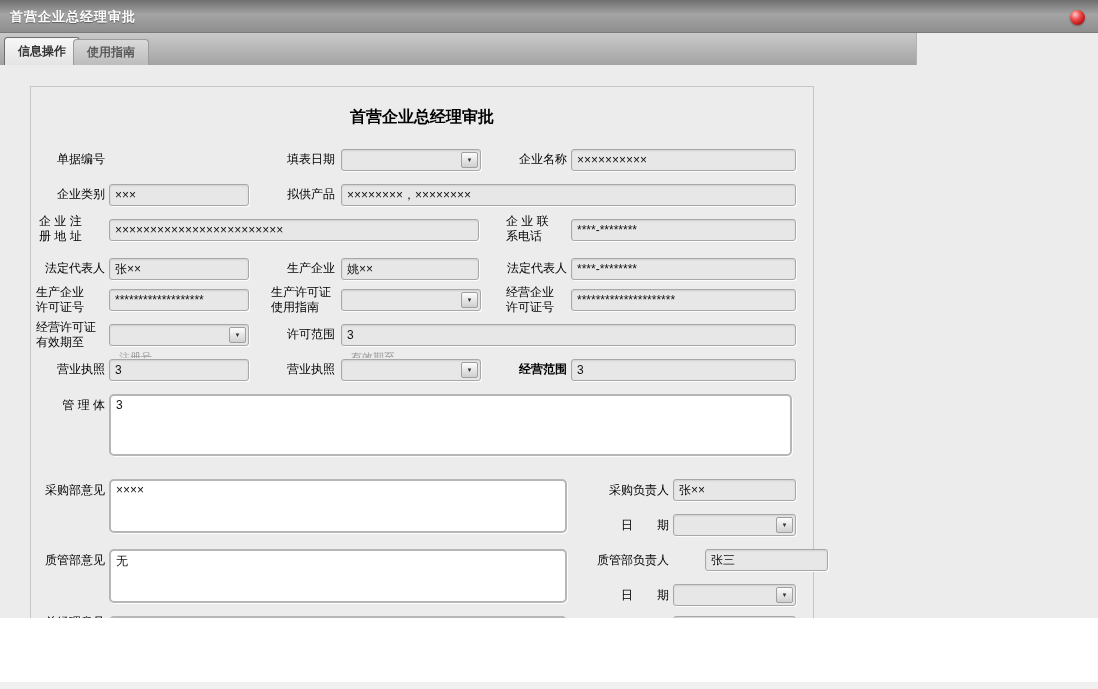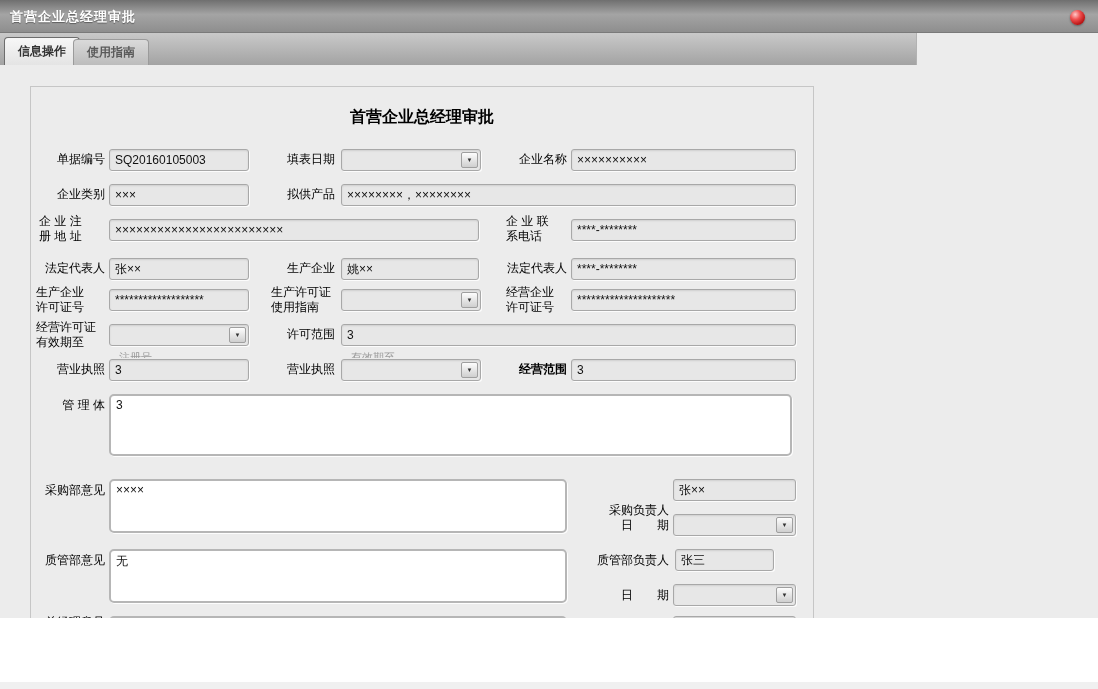--- a/index.html
+++ b/index.html
@@ -65,21 +65,20 @@
     <div class="tab active">信息操作</div>
     <div class="tab inactive">使用指南</div>
   </div>
 
   <div class="content">
     <div class="panel">
 
       <div class="ftitle">首营企业总经理审批</div>
 
       <div class="lbl r" style="left:2px;top:65px;width:72px;">单据编号</div>
-      <div class="field" style="left:78px;top:62px;width:140px;">SQ20160105003</div>
       <div class="lbl r" style="left:170px;top:65px;width:134px;">填表日期</div>
       <div class="field combo" style="left:310px;top:62px;width:140px;">
         
         <span class="cbtn">▼</span>
       </div>
       <div class="lbl r" style="left:410px;top:65px;width:126px;">企业名称</div>
       <div class="field" style="left:540px;top:62px;width:225px;">××××××××××</div>
 
       <div class="lbl r" style="left:2px;top:100px;width:72px;">企业类别</div>
       <div class="field" style="left:78px;top:97px;width:140px;">×××</div>
@@ -132,32 +131,32 @@
         <span class="cbtn">▼</span>
       </div>
       <div class="lbl r" style="left:410px;top:275px;width:126px;font-weight:bold;">经营范围</div>
       <div class="field" style="left:540px;top:272px;width:225px;">3</div>
 
       <div class="lbl r" style="left:2px;top:311px;width:72px;">管 理 体</div>
       <div class="tarea" style="left:78px;top:307px;width:683px;height:62px;">3</div>
 
       <div class="lbl r" style="left:0px;top:396px;width:74px;">采购部意见</div>
       <div class="tarea" style="left:78px;top:392px;width:458px;height:54px;">××××</div>
-      <div class="lbl r" style="left:500px;top:416px;width:138px;">采购负责人</div>
+      <div class="lbl r" style="left:500px;top:396px;width:138px;">采购负责人</div>
       <div class="field" style="left:642px;top:392px;width:123px;">张××</div>
       <div class="lbl r" style="left:500px;top:431px;width:138px;">日　　期</div>
       <div class="field combo" style="left:642px;top:427px;width:123px;">
         
         <span class="cbtn">▼</span>
       </div>
 
       <div class="lbl r" style="left:0px;top:466px;width:74px;">质管部意见</div>
       <div class="tarea" style="left:78px;top:462px;width:458px;height:54px;">无</div>
       <div class="lbl r" style="left:500px;top:466px;width:138px;">质管部负责人</div>
-      <div class="field" style="left:644px;top:462px;width:99px;">张三</div>
+      <div class="field" style="left:674px;top:462px;width:123px;">张三</div>
       <div class="lbl r" style="left:500px;top:501px;width:138px;">日　　期</div>
       <div class="field combo" style="left:642px;top:497px;width:123px;">
         
         <span class="cbtn">▼</span>
       </div>
 
       <div class="lbl r" style="left:0px;top:528px;width:74px;">总经理意见</div>
       <div class="tarea" style="left:78px;top:529px;width:458px;height:40px;"></div>
       <div class="field" style="left:642px;top:529px;width:123px;"></div>
 

